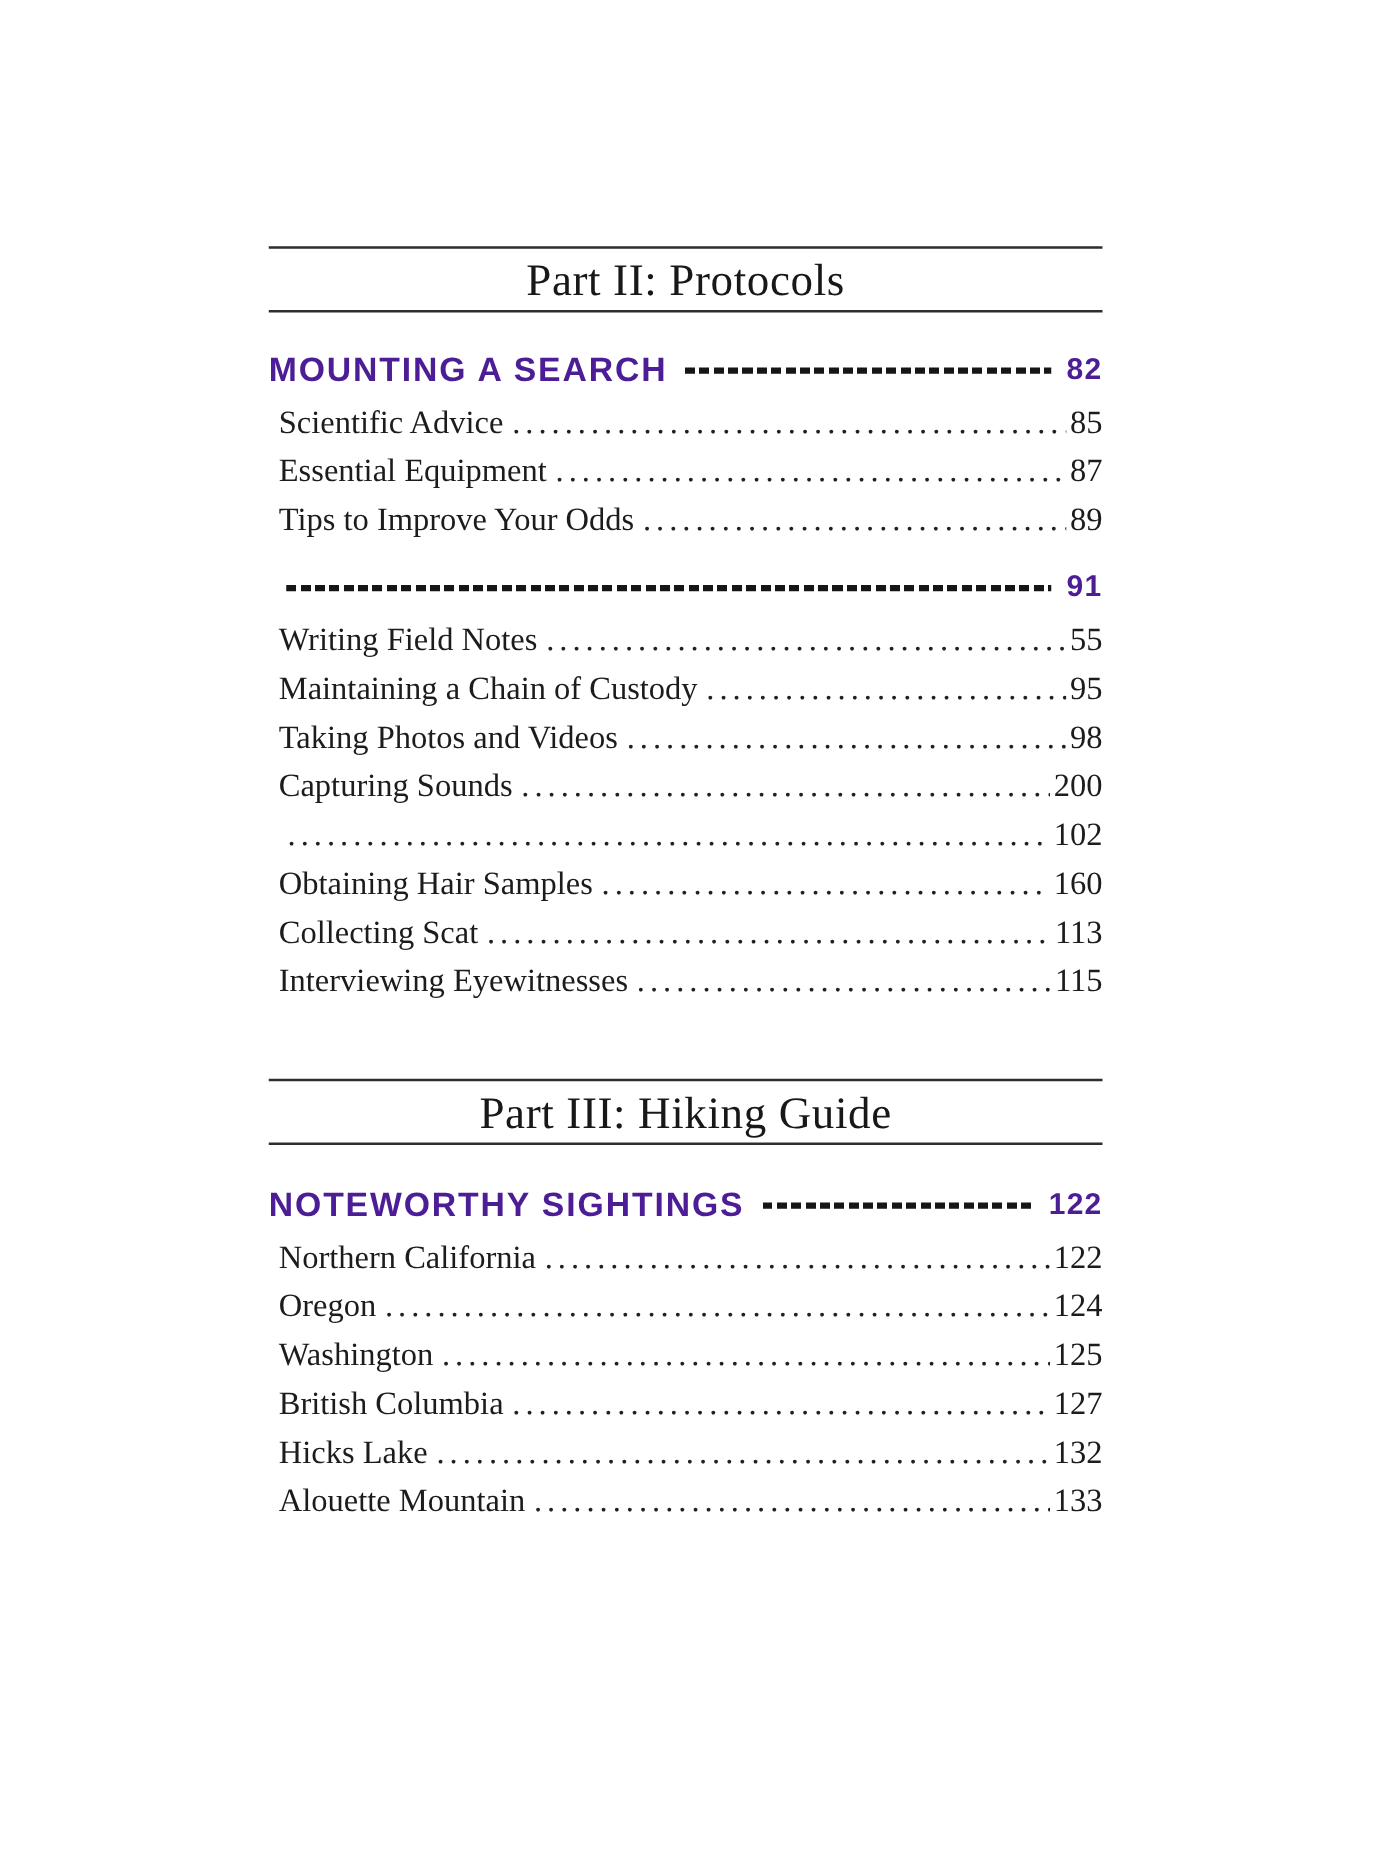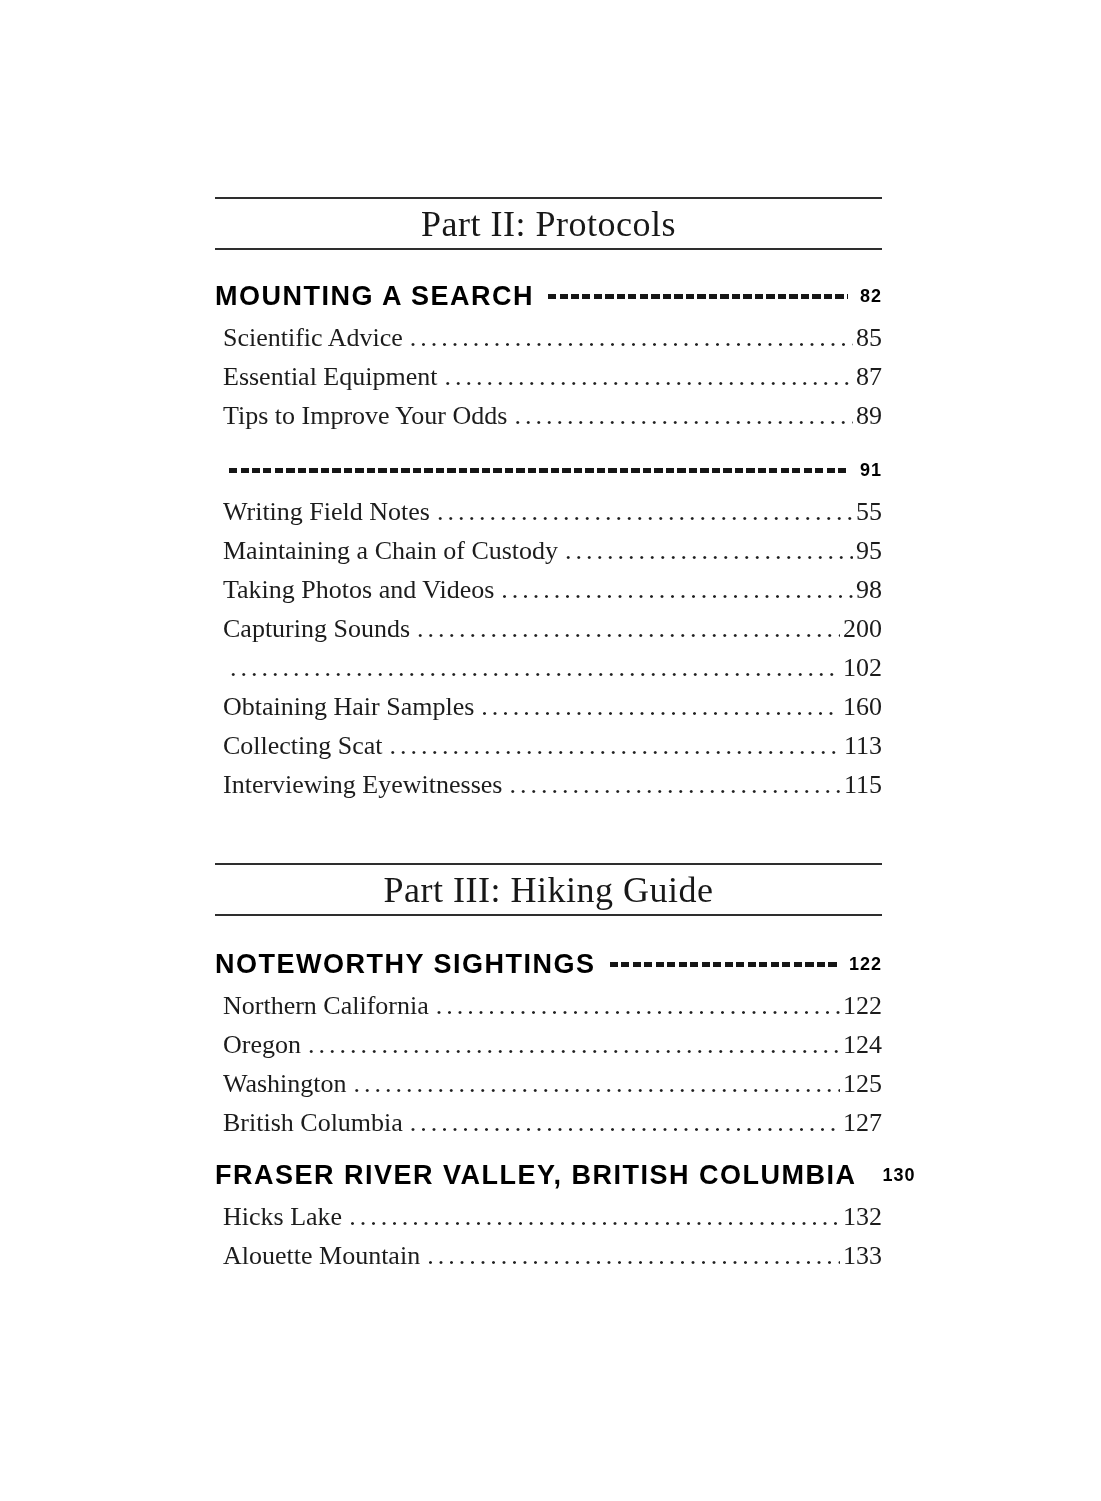--- a/index.html
+++ b/index.html
@@ -35,36 +35,36 @@
   .part2-banner { margin-top: 185px; }
   .part3-banner { margin-top: 59px; }
 
   
   .sec-row {
     display: flex;
     align-items: center;
     height: 44px;
     font-family: "Liberation Sans", "DejaVu Sans", sans-serif;
     font-weight: 700;
-    color: #000000;
+    color: #4c1d95;
   }
   .sec-title {
     font-size: 27px;
     line-height: 44px;
     letter-spacing: 1.5px;
     white-space: nowrap;
   }
   .dash-leader {
     flex: 1;
     height: 5px;
     margin: 0 12px 0 14px;
     background: repeating-linear-gradient(90deg, #161616 0 8px, transparent 8px 11.5px);
   }
   .sec-page {
-    font-size: 18px;
+    font-size: 24px;
     line-height: 44px;
     letter-spacing: 1px;
     white-space: nowrap;
   }
   .m-mounting   { margin-top: 24px; }
   .m-gathering  { margin-top: 13px; }
   .m-sharing    { margin-top: 13px; }
   .m-noteworthy { margin-top: 26px; }
   .m-fraser     { margin-top: 11px; }
 
@@ -189,25 +189,20 @@
       <span class="entry-title">Washington</span>
       <span class="dot-leader">................................................................................................................................................................</span>
       <span class="entry-page">125</span>
     </div>
     <div class="entry-row">
       <span class="entry-title">British Columbia</span>
       <span class="dot-leader">................................................................................................................................................................</span>
       <span class="entry-page">127</span>
     </div>
 
-    <div class="sec-row m-fraser">
-      <span class="sec-title">FRASER RIVER VALLEY, BRITISH COLUMBIA</span>
-      <span class="dash-leader"></span>
-      <span class="sec-page">130</span>
-    </div>
     <div class="entry-row">
       <span class="entry-title">Hicks Lake</span>
       <span class="dot-leader">................................................................................................................................................................</span>
       <span class="entry-page">132</span>
     </div>
     <div class="entry-row">
       <span class="entry-title">Alouette Mountain</span>
       <span class="dot-leader">................................................................................................................................................................</span>
       <span class="entry-page">133</span>
     </div>

